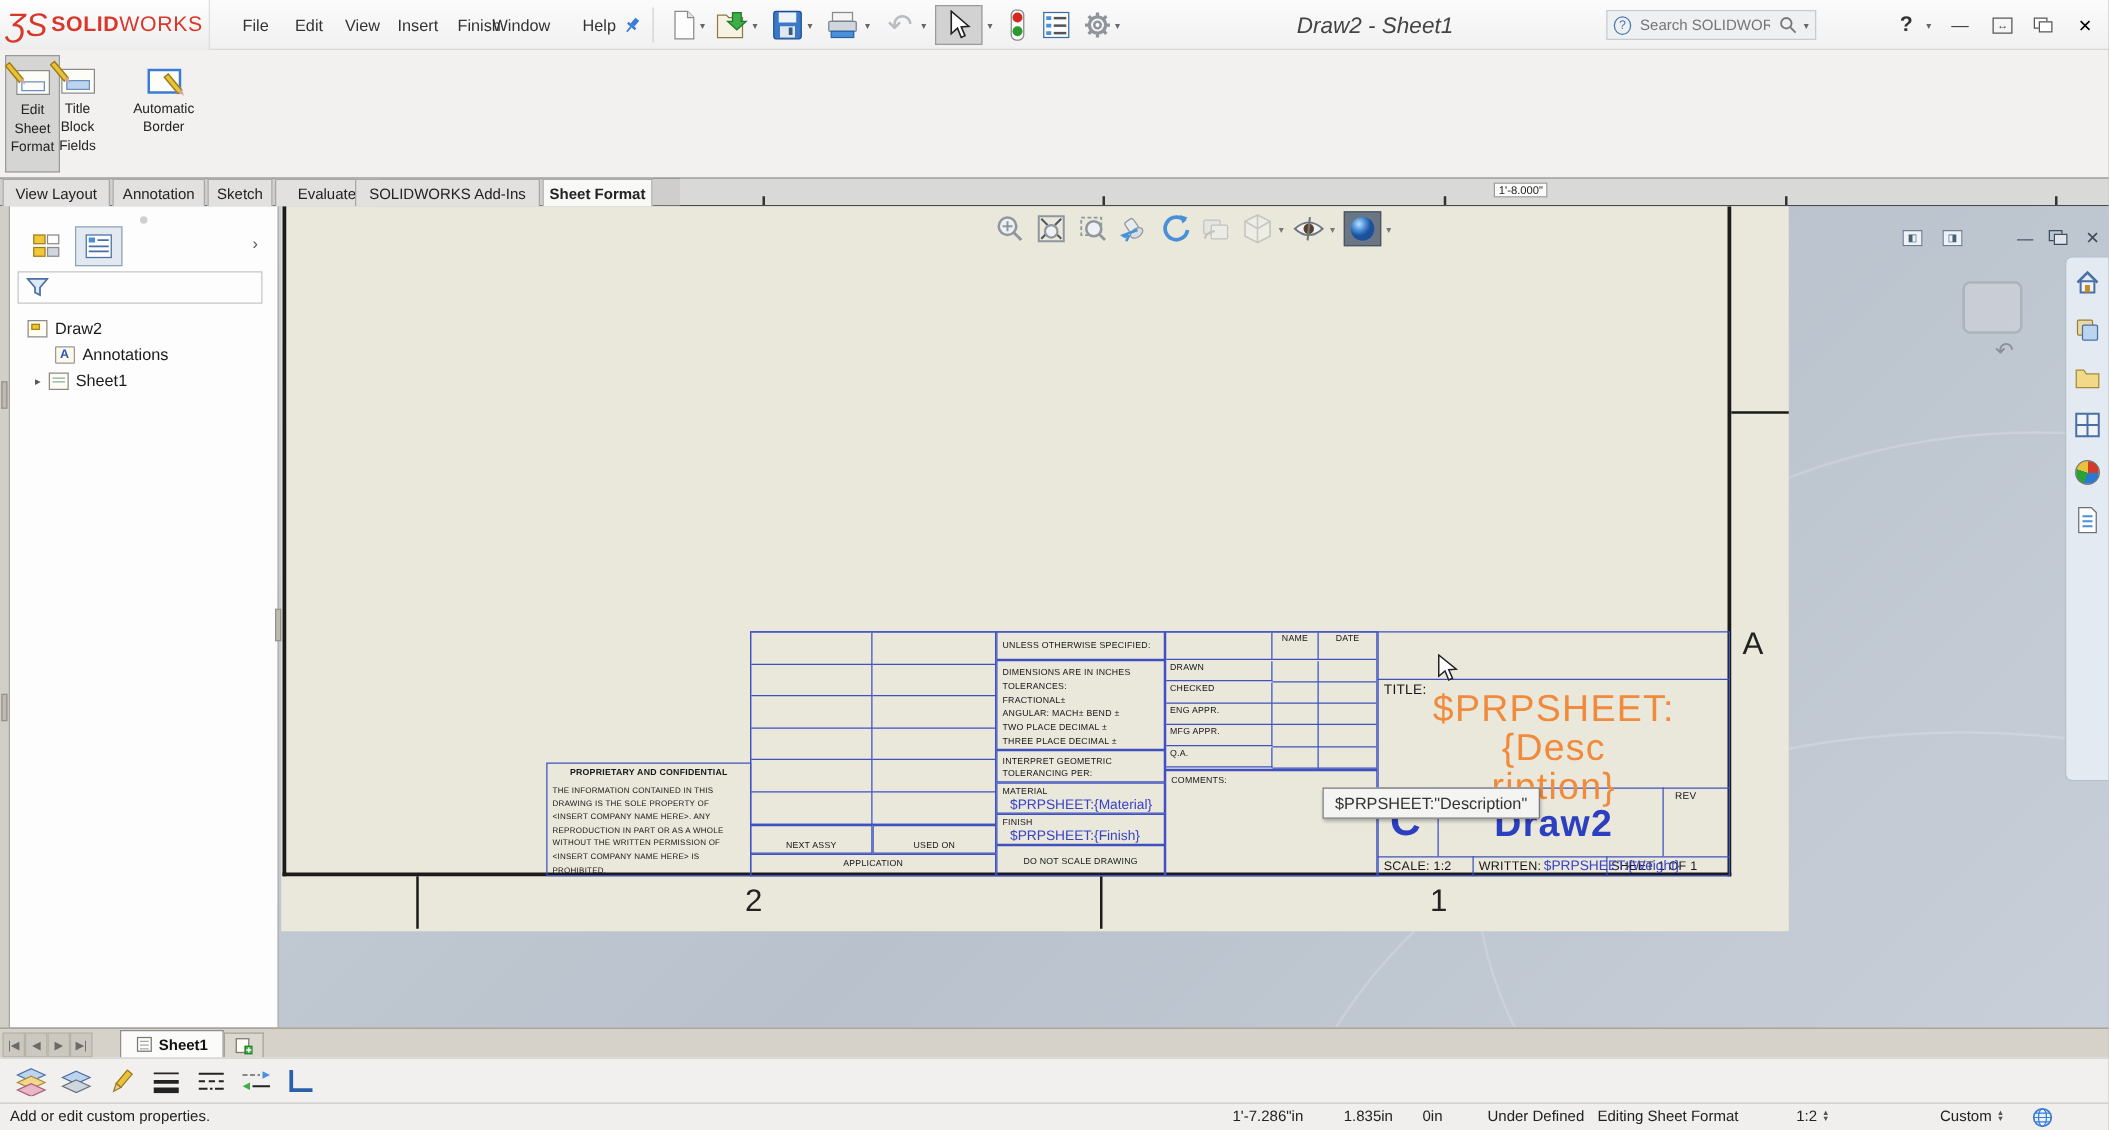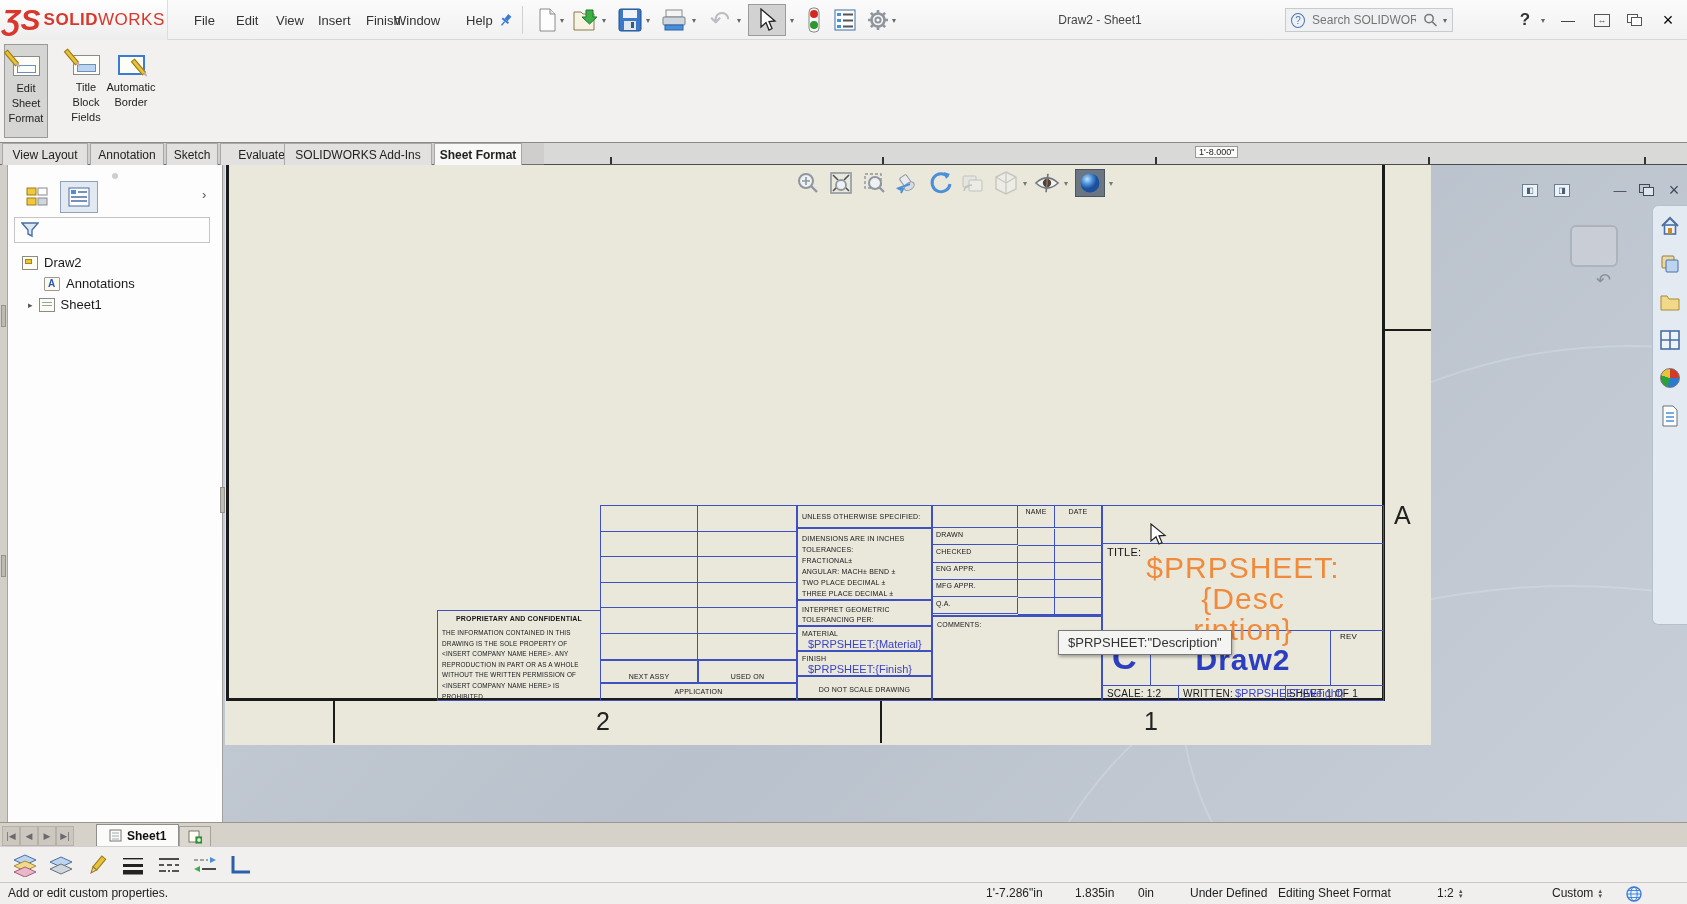--- a/index.html
+++ b/index.html
@@ -2,28 +2,28 @@
 <html><head>
 <meta charset="utf-8">
 <style>
   html,body{margin:0;padding:0;background:#888;}
   *{box-sizing:border-box;font-family:"Liberation Sans",sans-serif;}
   #app{position:relative;width:1687px;height:904px;background:#f2f1f0;overflow:hidden;}
   .abs{position:absolute;}
   
   #titlebar{left:0;top:0;width:1687px;height:40px;background:linear-gradient(#fbfbfb,#f1f1f1);border-bottom:1px solid #d8d8d8;}
   #logo{left:0;top:0;width:168px;height:40px;background:linear-gradient(#ffffff,#ededed);border-right:1px solid #ddd;display:flex;align-items:center;justify-content:center;gap:3px;}
-  .logo-mark{font-size:30px;font-weight:bold;font-style:italic;color:#d9372b;text-align:right;}
+  .logo-mark{font-size:26px;font-weight:normal;font-style:italic;color:#d9372b;text-align:right;}
   .logo-solid{font-size:17px;font-weight:bold;color:#d9372b;letter-spacing:.5px;}
   .logo-works{font-size:17px;color:#d9372b;letter-spacing:.5px;}
   .menu-item{top:0;height:40px;display:flex;align-items:center;font-size:13px;color:#333;padding:0 4px;cursor:default;}
   .tb-icon{top:6px;width:28px;height:28px;display:flex;align-items:center;justify-content:center;}
   .dd{top:16px;font-size:8px;color:#666;}
   #select-tool-btn{top:4px;left:748px;width:38px;height:32px;background:#d2d2d2;border:1px solid #9b9b9b;display:flex;align-items:center;justify-content:center;}
-  #doc-title{left:1000px;top:0;width:200px;height:40px;display:flex;align-items:center;justify-content:center;font-size:12px;color:#444;}
+  #doc-title{left:1000px;top:0;width:200px;height:40px;display:flex;align-items:center;justify-content:center;font-size:18px;color:#444;font-style:italic;}
   #search-box{left:1285px;top:8px;width:168px;height:24px;background:#eef0f1;border:1px solid #c8cbce;display:flex;align-items:center;gap:5px;padding:0 5px;}
   #search-box input{border:none;background:transparent;outline:none;font-size:12px;color:#888;width:108px;}
   .help-q{width:15px;height:15px;border-radius:50%;border:1px solid #4a77b5;color:#4a77b5;font-size:10px;display:flex;align-items:center;justify-content:center;}
   .win-glyph{font-size:14px;color:#444;}
   .win-btn{top:8px;width:24px;height:24px;display:flex;align-items:center;justify-content:center;}
   .restore-sq{width:11px;height:9px;border:1px solid #555;background:#fff;}
   .restore-sq2{width:11px;height:9px;border:1px solid #555;background:#fff;margin:-6px 0 0 4px;}
   .box-arrow{width:16px;height:13px;border:1px solid #555;font-size:9px;color:#555;display:flex;align-items:center;justify-content:center;}
   
   #ribbon{left:0;top:40px;width:1687px;height:102px;background:#f2f1f0;}
@@ -257,21 +257,21 @@
     <div class="abs ribbon-btn pressed" style="left:4px;width:44px">
       <span class="pencil-sheet">
           <span class="psheet"></span>
           <span class="psheet-lines"></span>
           <span class="ppencil"></span>
         </span>
       <span class="ribbon-lbl">Edit
 Sheet
 Format</span>
     </div>
-    <div class="abs ribbon-btn" style="left:64px;width:44px">
+    <div class="abs ribbon-btn" style="left:40px;width:44px">
       <span class="pencil-sheet">
           <span class="psheet"></span>
           <span class="psheet-lines" style="background:#bcd4ee"></span>
           <span class="ppencil"></span>
         </span>
       <span class="ribbon-lbl">Title
 Block
 Fields</span>
     </div>
     <div class="abs ribbon-btn" style="left:100px;width:62px">

